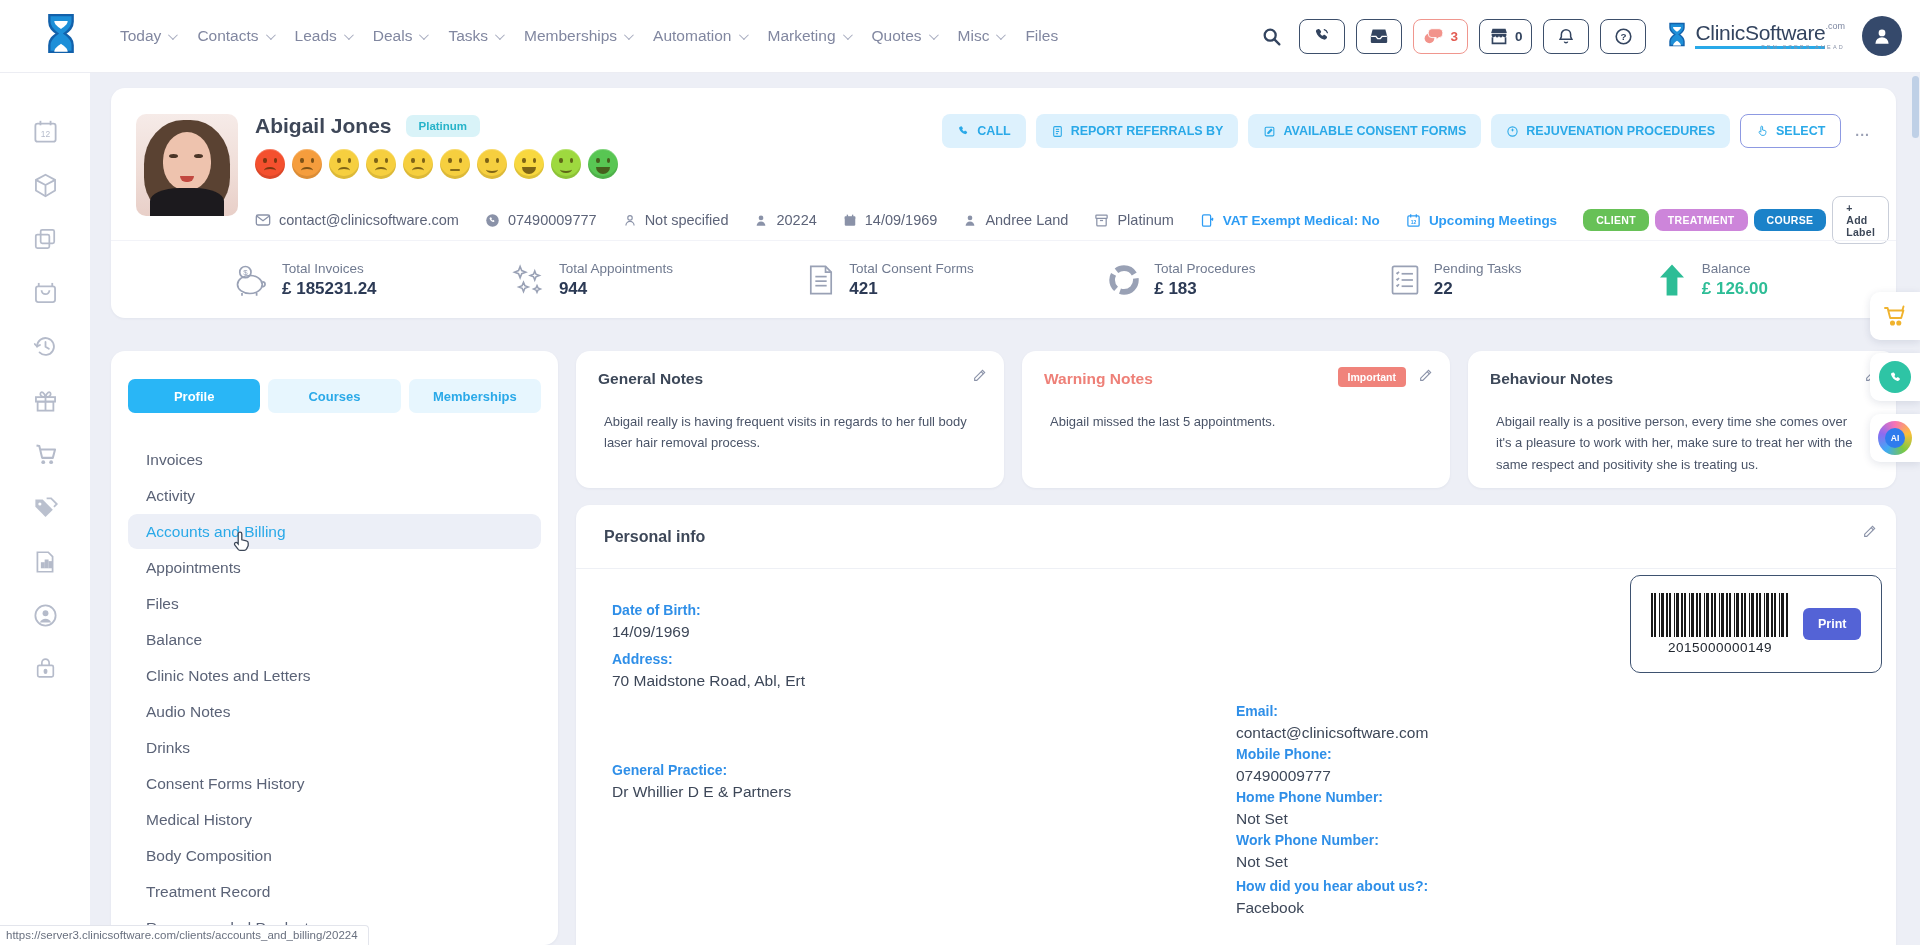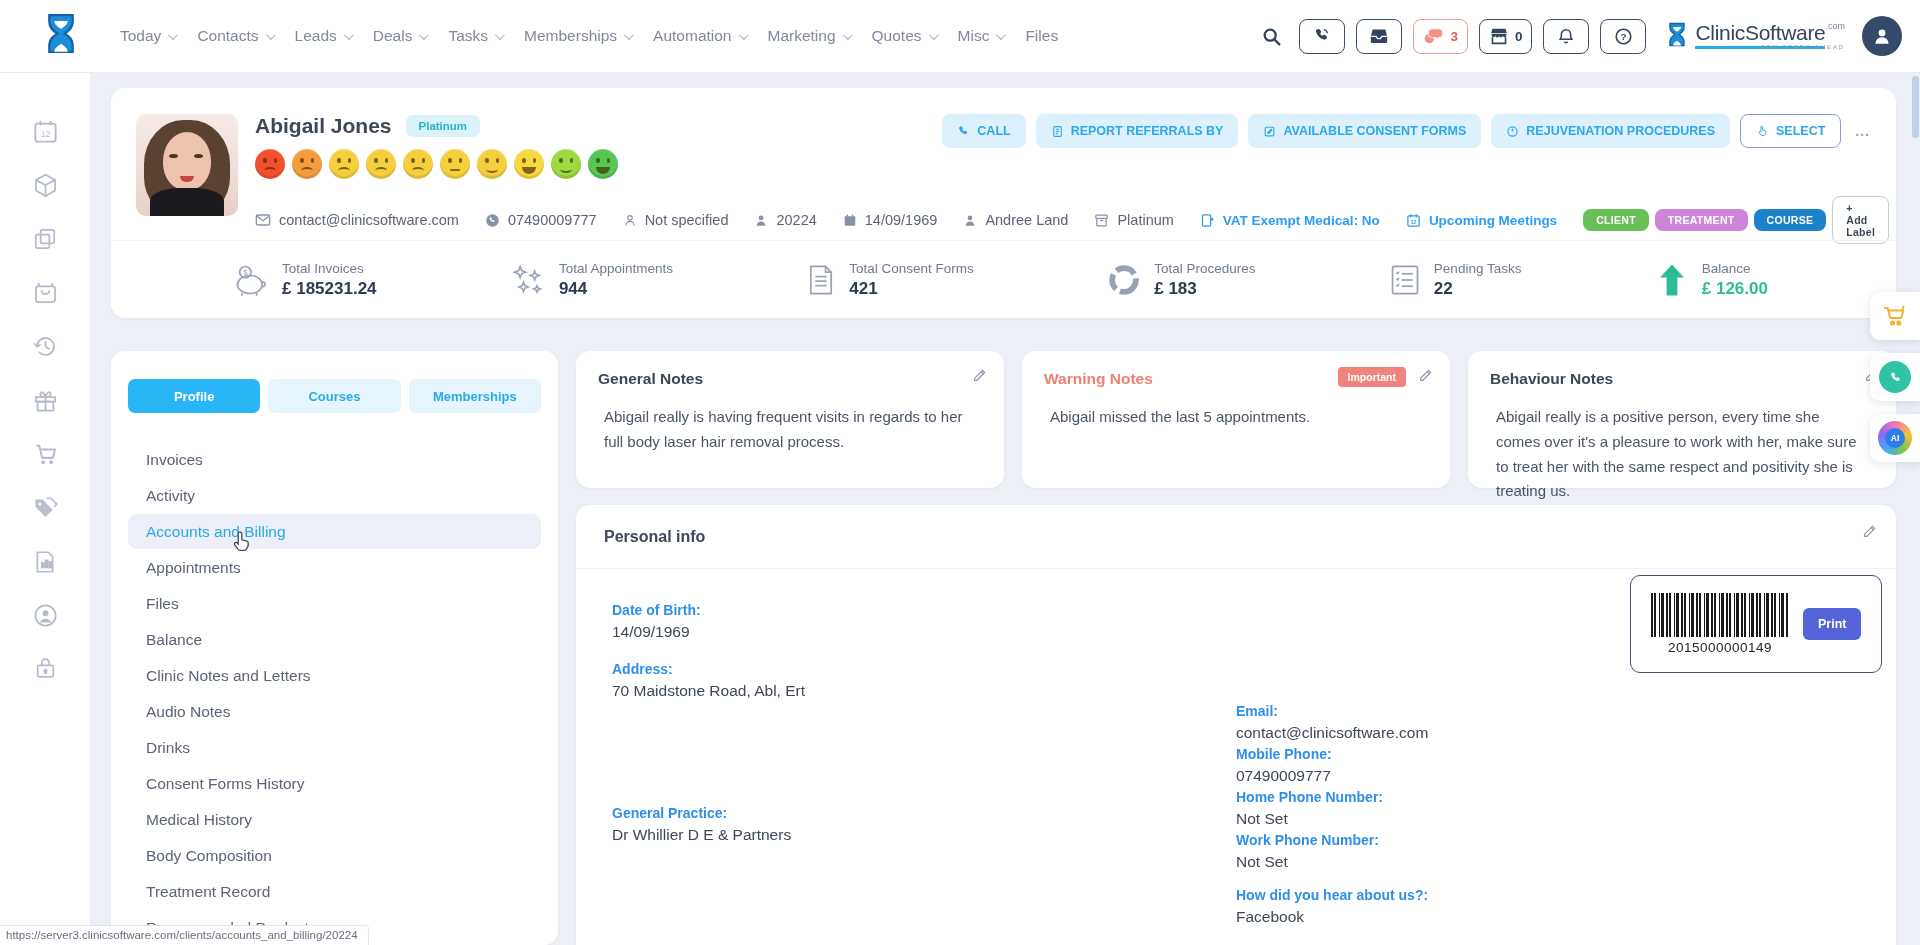--- a/index.html
+++ b/index.html
@@ -73,21 +73,21 @@
   .tab.active{background:#29b6f6;color:#fff}
   .menu{margin-top:29px}
   .menu-item{height:35px;display:flex;align-items:center;padding:0 18px;font-size:15.5px;color:#5b6377;border-radius:9px;cursor:pointer;margin-bottom:1px}
   .menu-item.active{background:#eceff7;color:#2aa9e8}
   .cursor-hand{position:absolute;left:118px;top:178px;z-index:5;pointer-events:none}
   .right-col{flex:1;display:flex;flex-direction:column}
   .notes-row{display:flex;gap:18px}
   .note-card{flex:1;height:137px;padding:19px 22px;position:relative}
   .note-title{font-size:15.5px;font-weight:bold;color:#3c4758}
   .note-title.warn{color:#ee8078}
-  .note-body{margin-top:17px;font-size:15px;line-height:1.65;color:#4a5468;padding-left:6px;padding-right:10px}
+  .note-body{margin-top:23px;font-size:13px;line-height:1.65;color:#4a5468;padding-left:6px;padding-right:10px}
   .edit-ic{position:absolute;top:16px;right:16px;cursor:pointer}
   .imp-badge{position:absolute;top:16px;right:44px;background:#f0837b;color:#fff;font-size:10.5px;font-weight:bold;padding:4px 10px;border-radius:4px}
   
   .pi-card{margin-top:17px;height:440px;position:relative;border-radius:14px 14px 0 0}
   .pi-head{height:64px;display:flex;align-items:center;padding:0 28px;border-bottom:1px solid #eef0f5;position:relative}
   .pi-title{font-size:16px;font-weight:bold;color:#3d4758}
   .pi-body{position:relative;padding:32px 36px;display:flex}
   .pi-col{width:50%}
   .f-label{font-size:14px;font-weight:bold;color:#2f8fe8;line-height:19px;margin-bottom:2px}
   .f-value{font-size:15.5px;color:#3d4758;line-height:19px}
@@ -684,25 +684,25 @@
                 <path d="M13.8 7l3.2 3.2"></path>
               </svg>
             </span>
         </div>
         <div class="pi-body">
           <div class="pi-col">
             <div class="f-block">
                 <div class="f-label">Date of Birth:</div>
                 <div class="f-value">14/09/1969</div>
               </div>
-            <div class="f-block" style="margin-top:19px">
+            <div class="f-block" style="margin-top:9px">
                 <div class="f-label">Address:</div>
                 <div class="f-value">70 Maidstone Road, Abl, Ert</div>
               </div>
-            <div class="f-block" style="margin-top:104px">
+            <div class="f-block" style="margin-top:71px">
                 <div class="f-label">General Practice:</div>
                 <div class="f-value">Dr Whillier D E &amp; Partners</div>
               </div>
           </div>
           <div class="pi-col" style="padding-top:101px">
             <div class="f-block">
                 <div class="f-label">Email:</div>
                 <div class="f-value">contact@clinicsoftware.com</div>
               </div>
             <div class="f-block">
@@ -710,21 +710,21 @@
                 <div class="f-value">07490009777</div>
               </div>
             <div class="f-block">
                 <div class="f-label">Home Phone Number:</div>
                 <div class="f-value">Not Set</div>
               </div>
             <div class="f-block">
                 <div class="f-label">Work Phone Number:</div>
                 <div class="f-value">Not Set</div>
               </div>
-            <div class="f-block" style="margin-top:15px">
+            <div class="f-block" style="margin-top:6px">
                 <div class="f-label">How did you hear about us?:</div>
                 <div class="f-value">Facebook</div>
               </div>
           </div>
         </div>
         <div class="barcode-box">
           <div class="bars-wrap">
             <div class="bars"></div>
             <div class="bc-num">2015000000149</div>
           </div>

